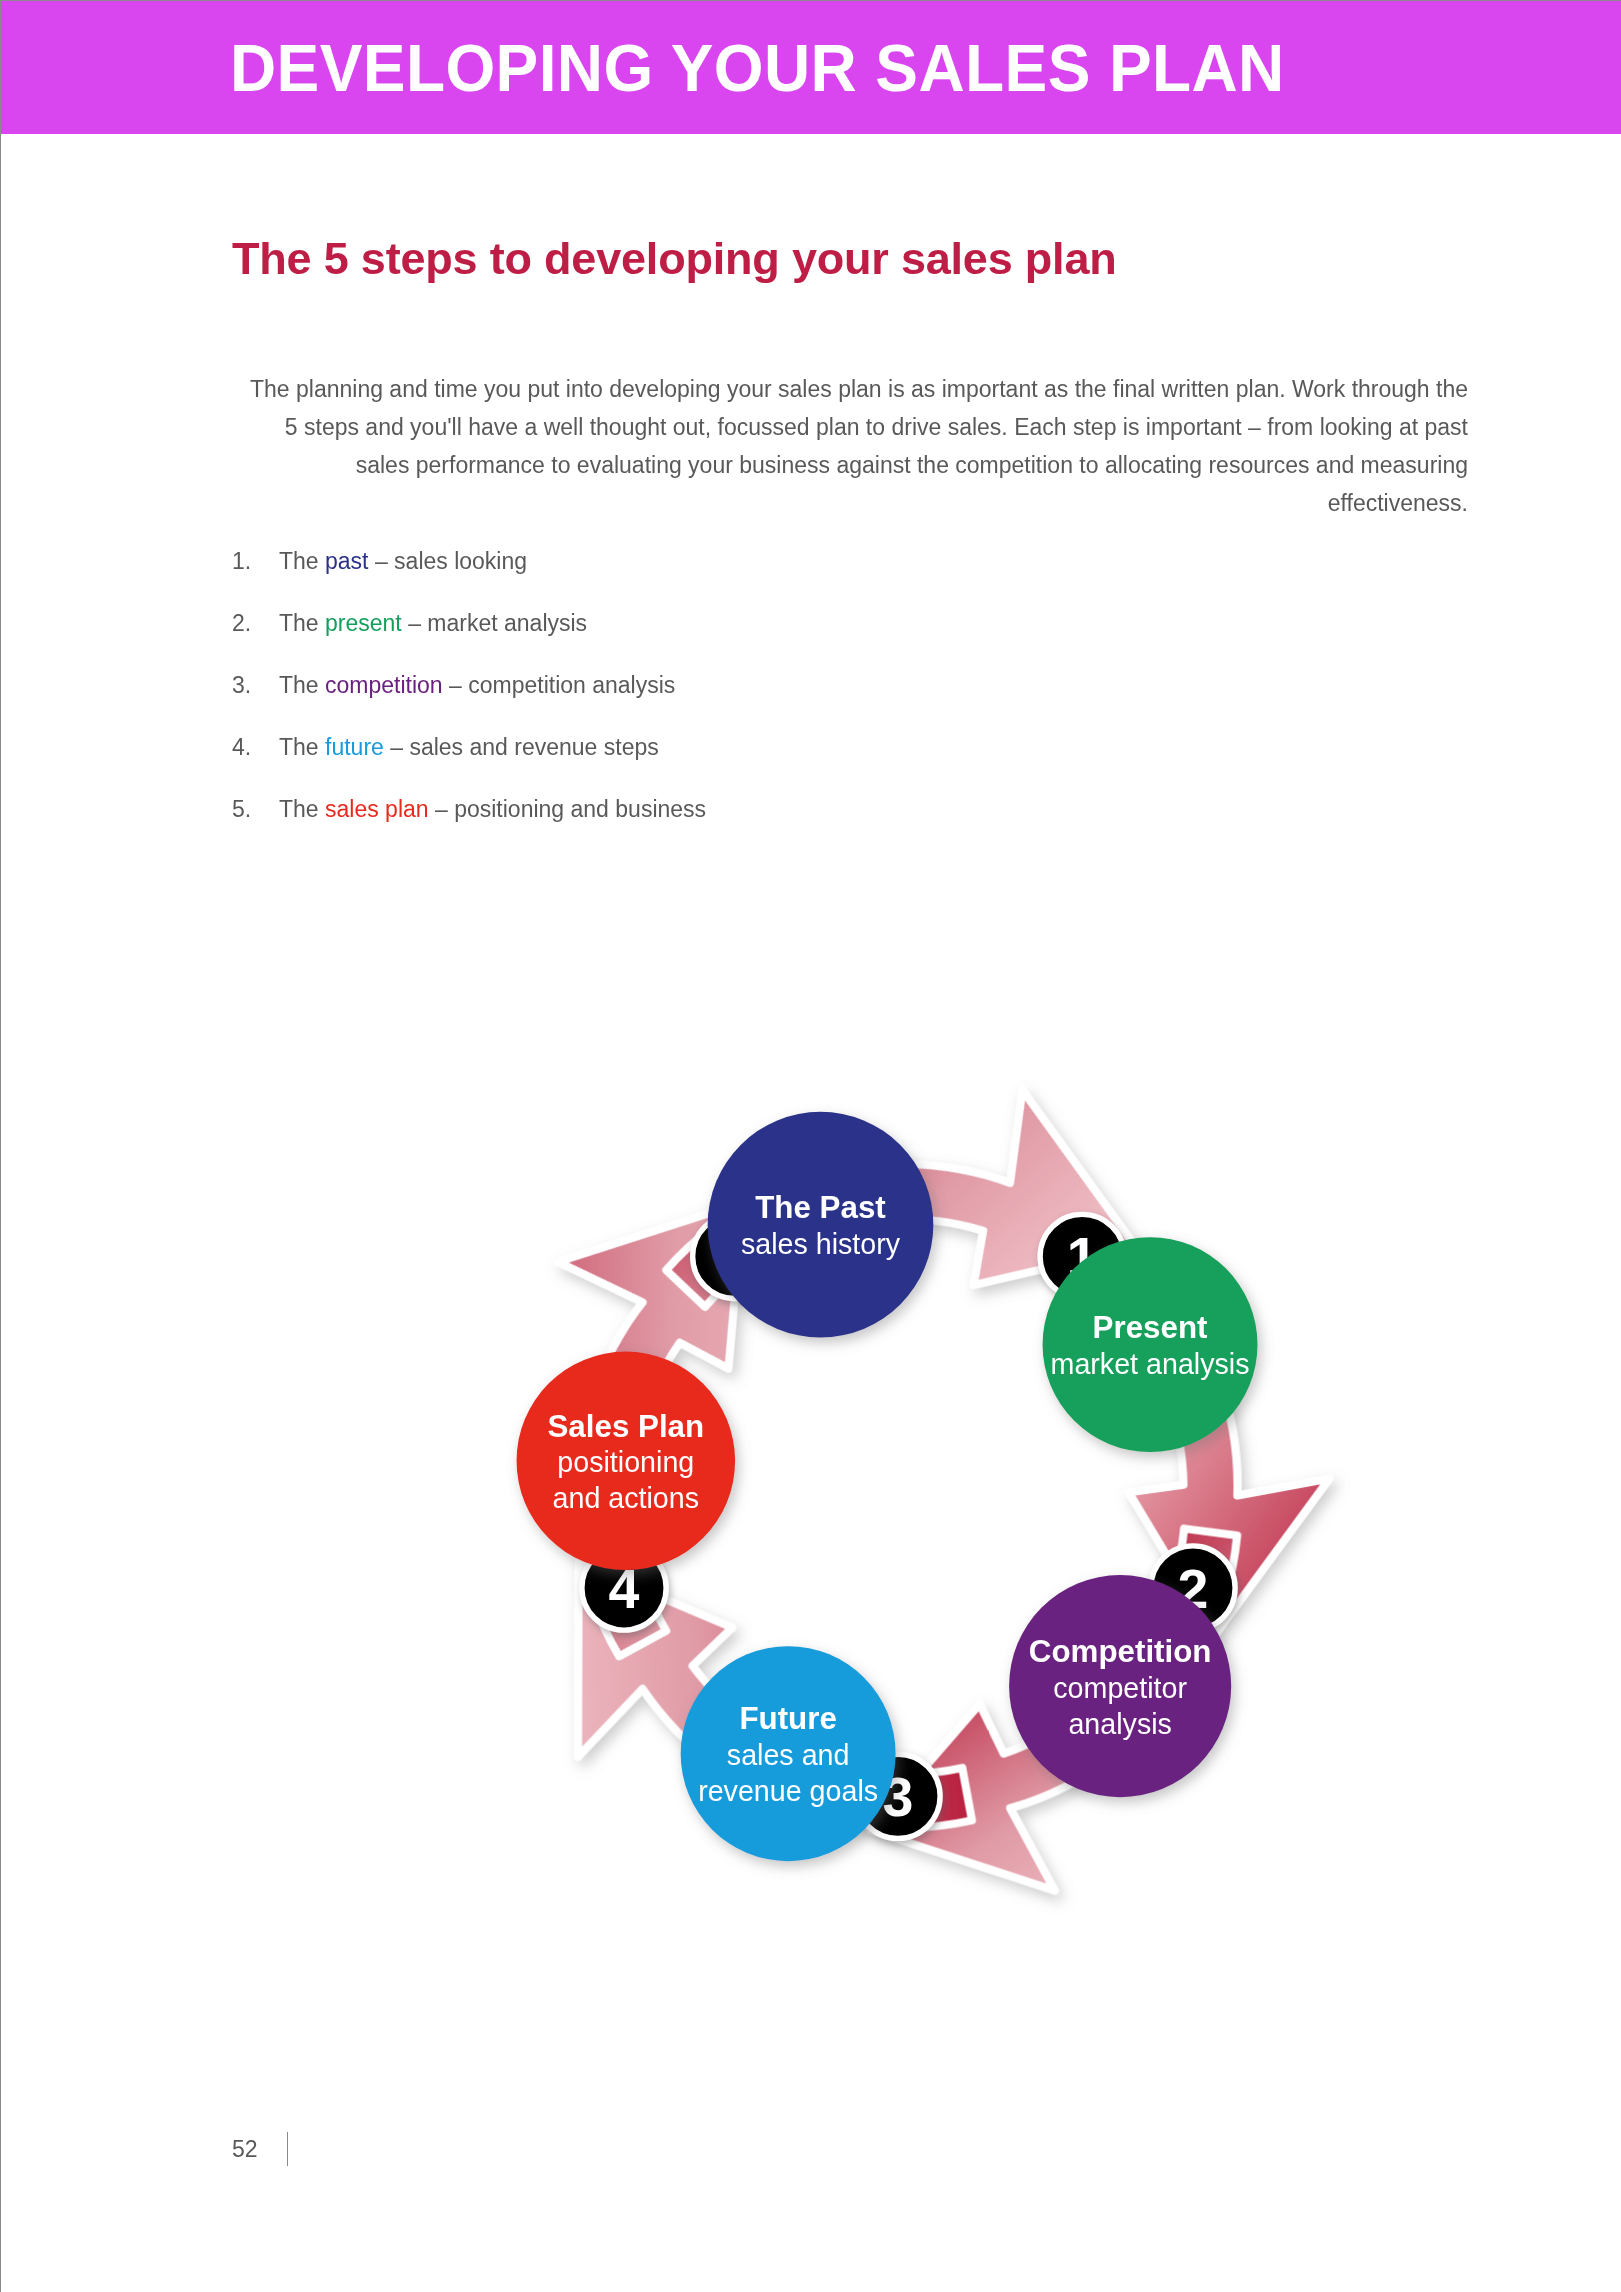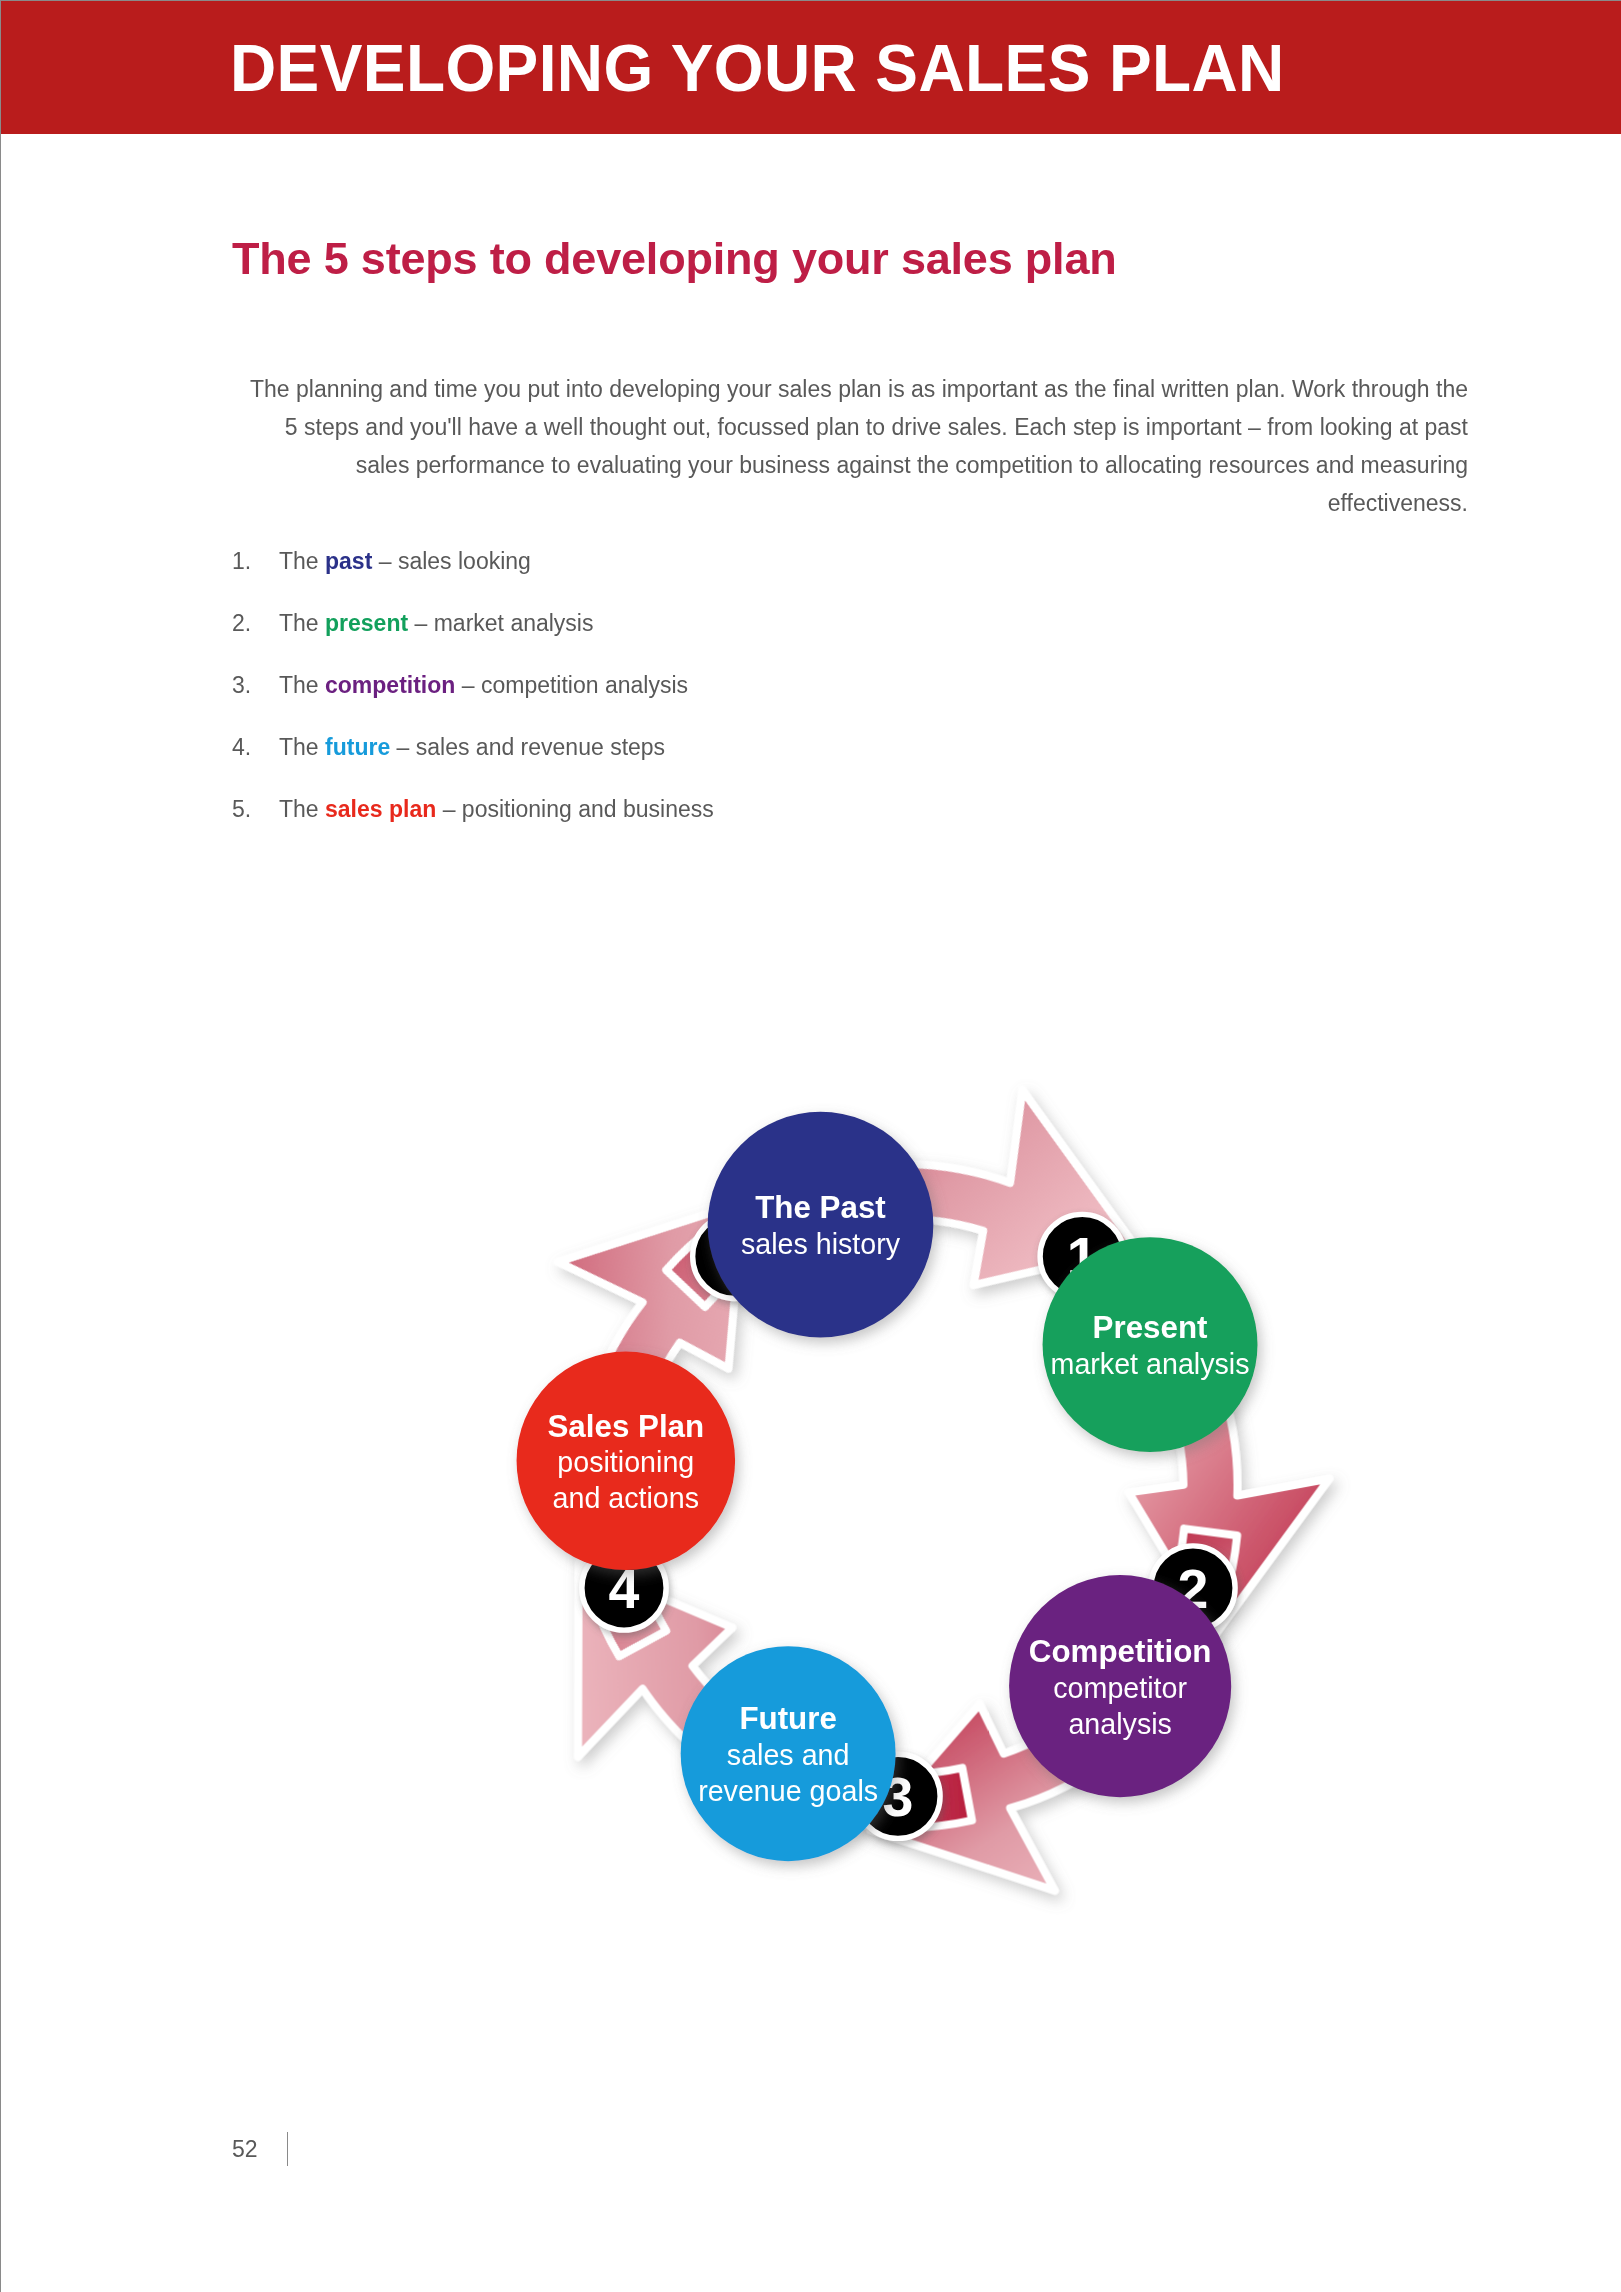--- a/index.html
+++ b/index.html
@@ -11,21 +11,21 @@
   #page{
     position:absolute;inset:0;
     background:#fff;
     border:1.8px solid #8a8a8a;
     box-sizing:border-box;
   }
 
   
   #header-band{
     position:absolute;left:0;top:0;width:100%;height:133px;
-    background:#b91c1c;
+    background:#d946ef;
     display:flex;align-items:center;
   }
   #header-title{
     color:#ffffff;
     font-size:66px;
     font-weight:700;
     letter-spacing:0.4px;
     margin-left:229px;
     line-height:1;
     white-space:nowrap;
@@ -59,21 +59,21 @@
     position:relative;
     color:#595959;
     font-size:23px;
     line-height:27px;
     height:62px;
     padding-left:47px;
   }
   #steps-list li .num{
     position:absolute;left:0;top:0;color:#595959;
   }
-  #steps-list li b{font-weight:700;text-align:center;}
+  #steps-list li b{font-weight:400;text-align:center;}
 
   
   #diagram{
     position:absolute;left:397px;top:851px;
     width:1021px;height:1039px;text-align:center;
   }
   #diagram svg{display:block;width:100%;height:100%;}
 
   .nodecircle-label{
     fill:#ffffff;

